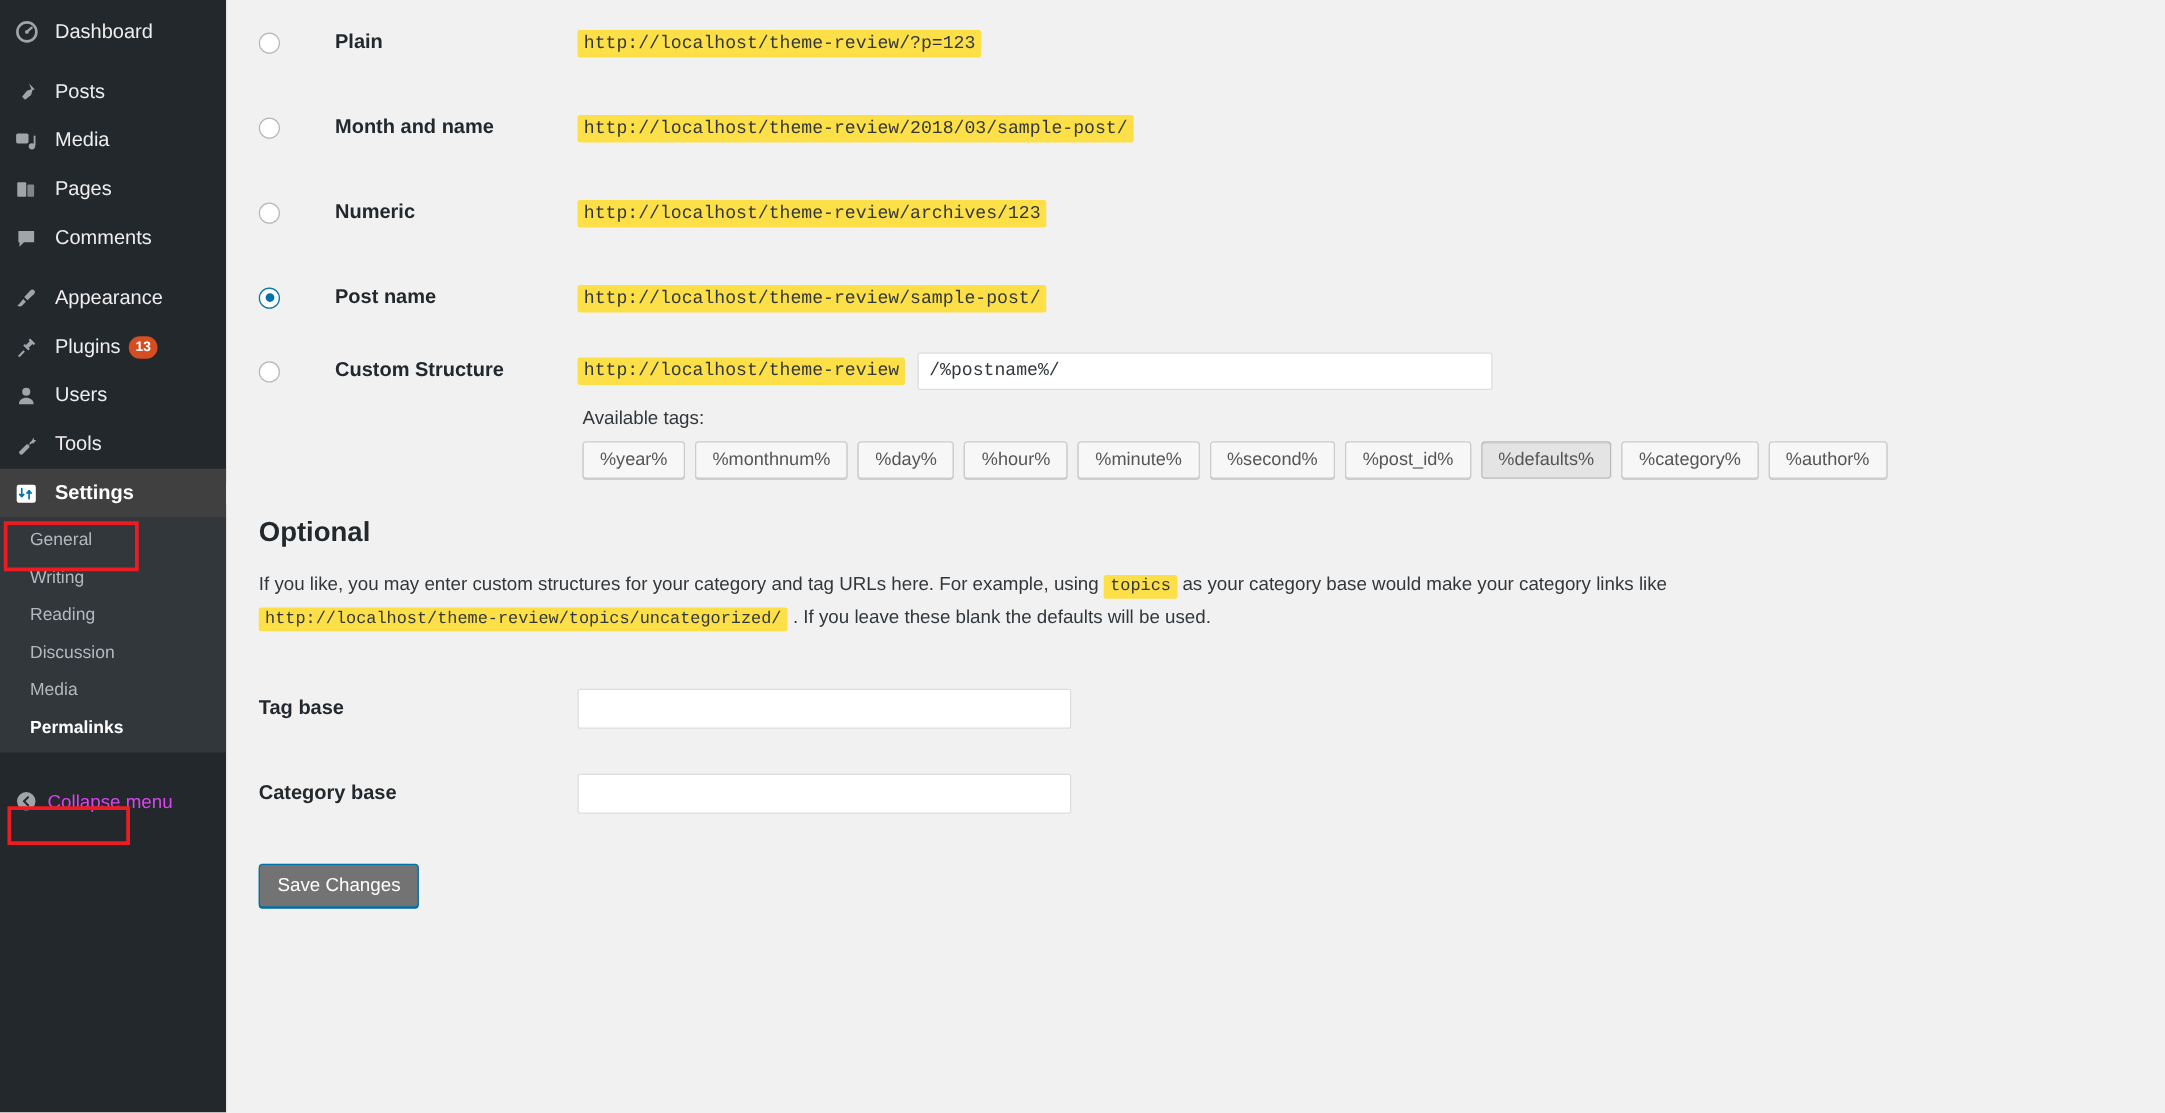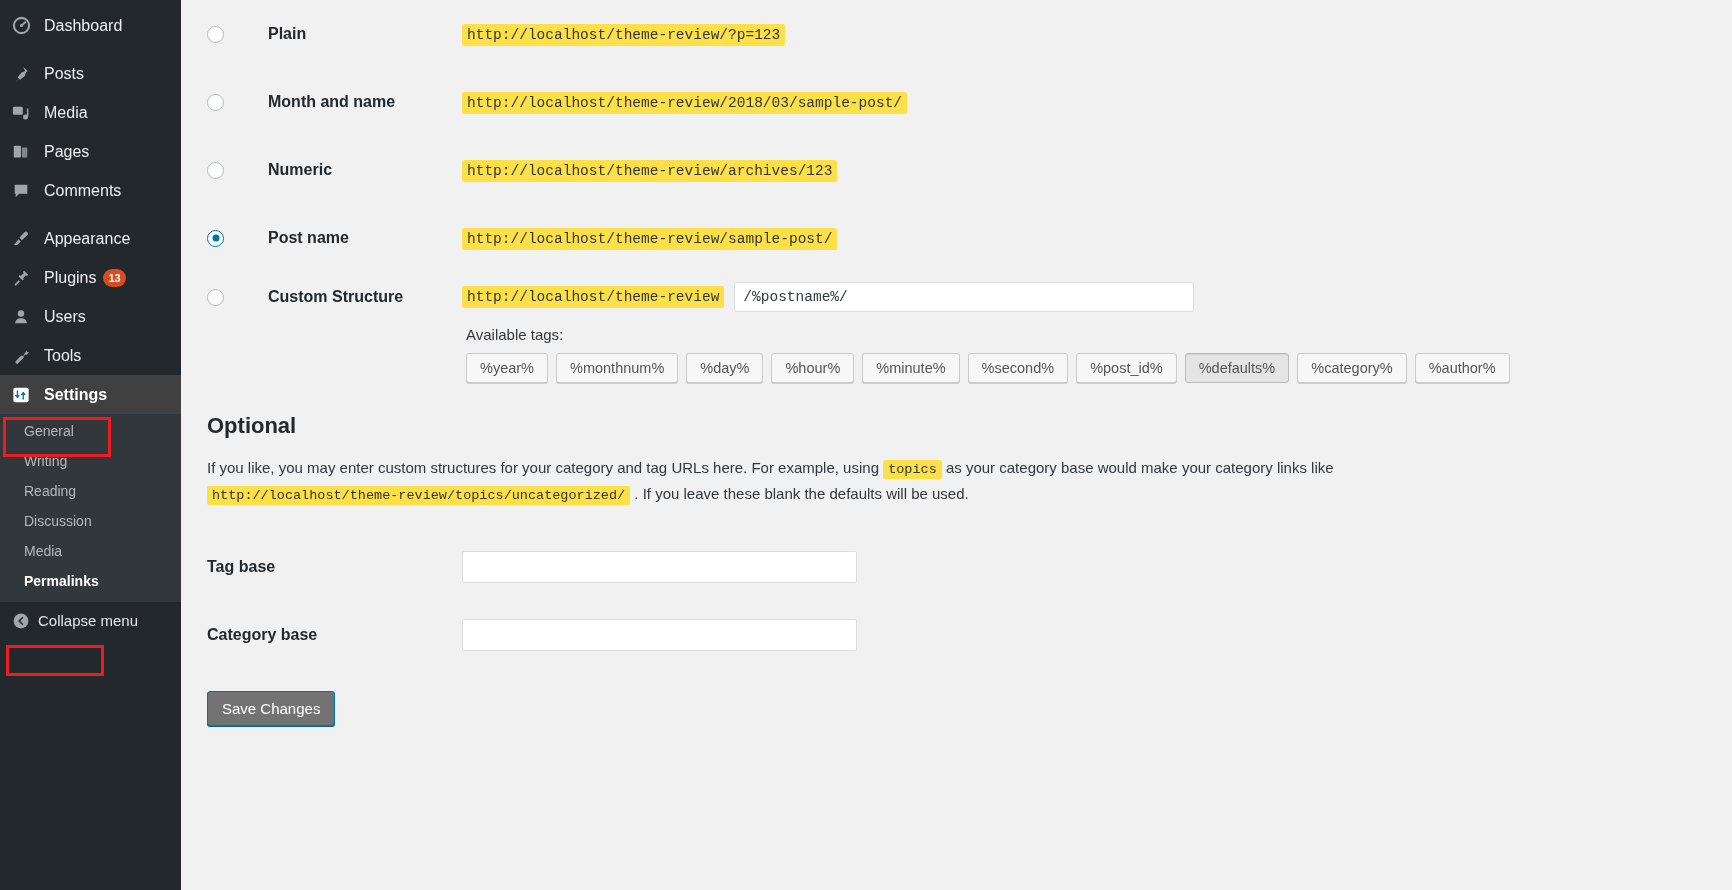--- a/index.html
+++ b/index.html
@@ -63,22 +63,22 @@
   }
   .submenu { background: #32373c; padding: 2px 0 6px 0; }
   .submenu-item {
     display: block; padding: 7px 0 7px 24px;
     font-size: 14px; color: #b4b9be; cursor: pointer;
     position: relative;
   }
   .submenu-item.current { color: #fff; font-weight: 700; }
   .collapse-wrap { margin-top: 10px; border-top: none; }
   .collapse {
-    display: flex; align-items: flex-start; height: 38px;
-    padding-left: 12px; color: #e5e5e5; font-size: 15px; cursor: pointer;
+    display: flex; align-items: flex-end; height: 38px;
+    padding-left: 12px; color: #d946ef; font-size: 15px; cursor: pointer;
   }
   .collapse .c-icon { width: 26px; min-width: 26px; color: #a0a5aa; display:flex; align-items:center;}
 
   
   .main {
     flex: 1; height: 890px;
     background: #f1f1f1;
     padding: 0 0 0 26px;
     overflow: hidden;
     position: relative;

